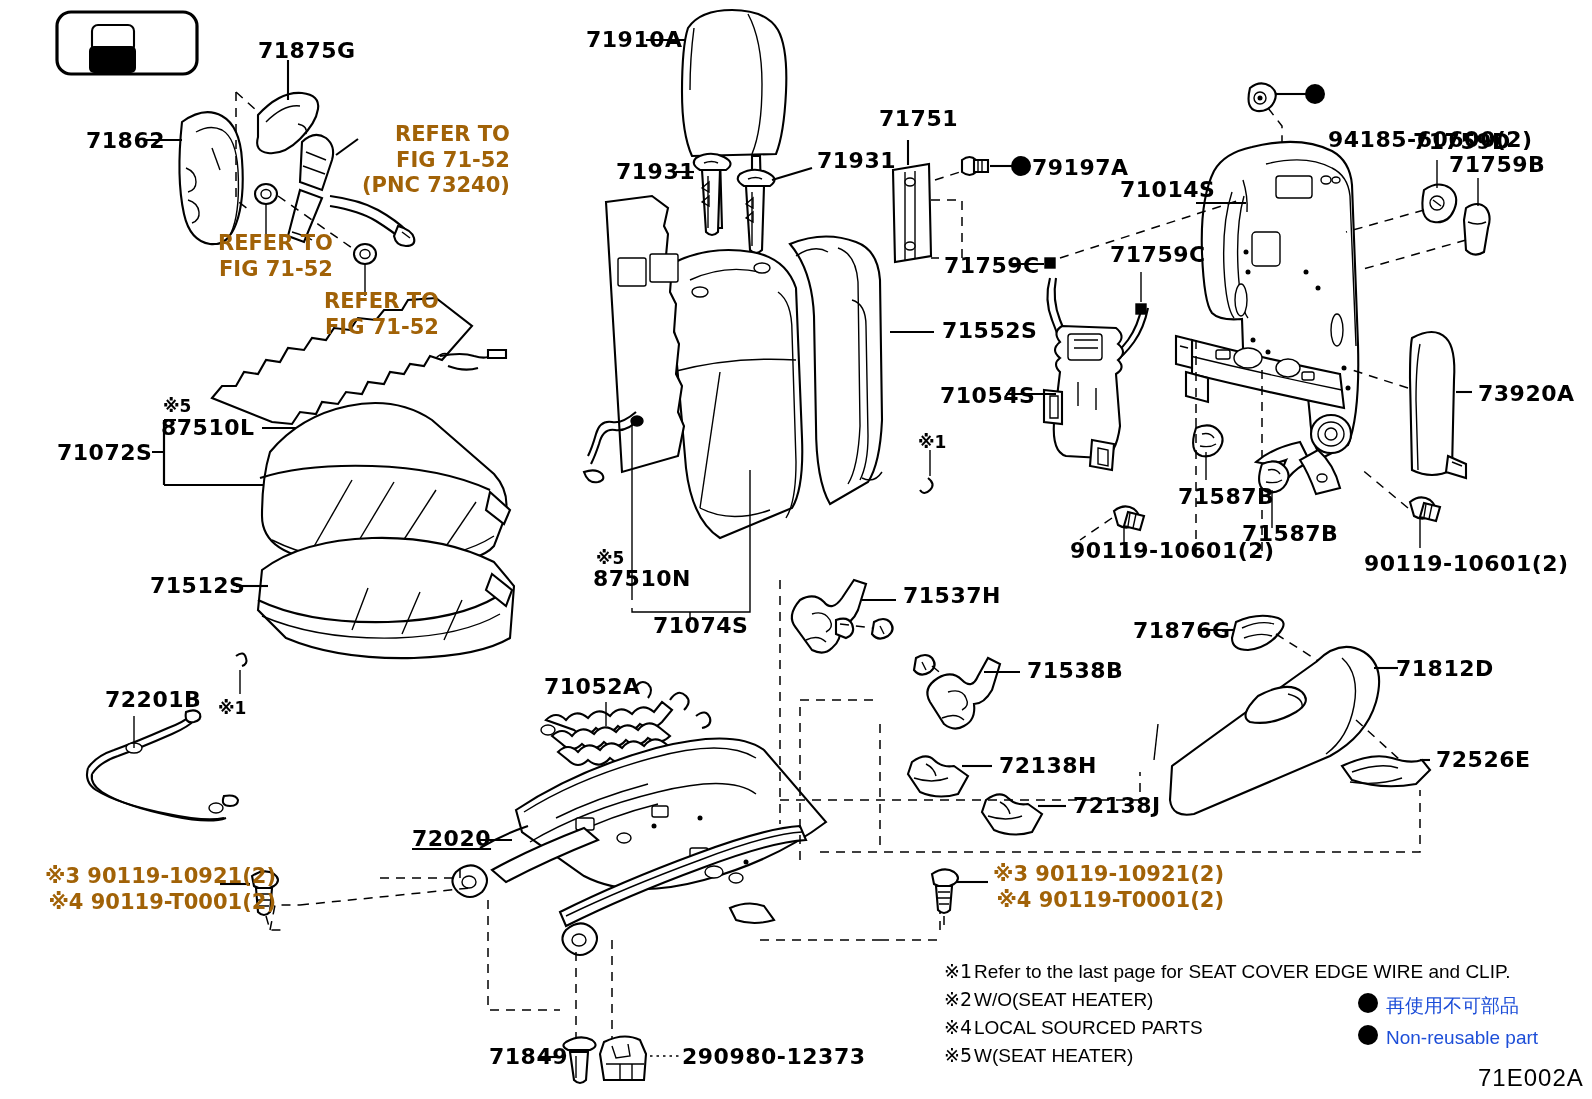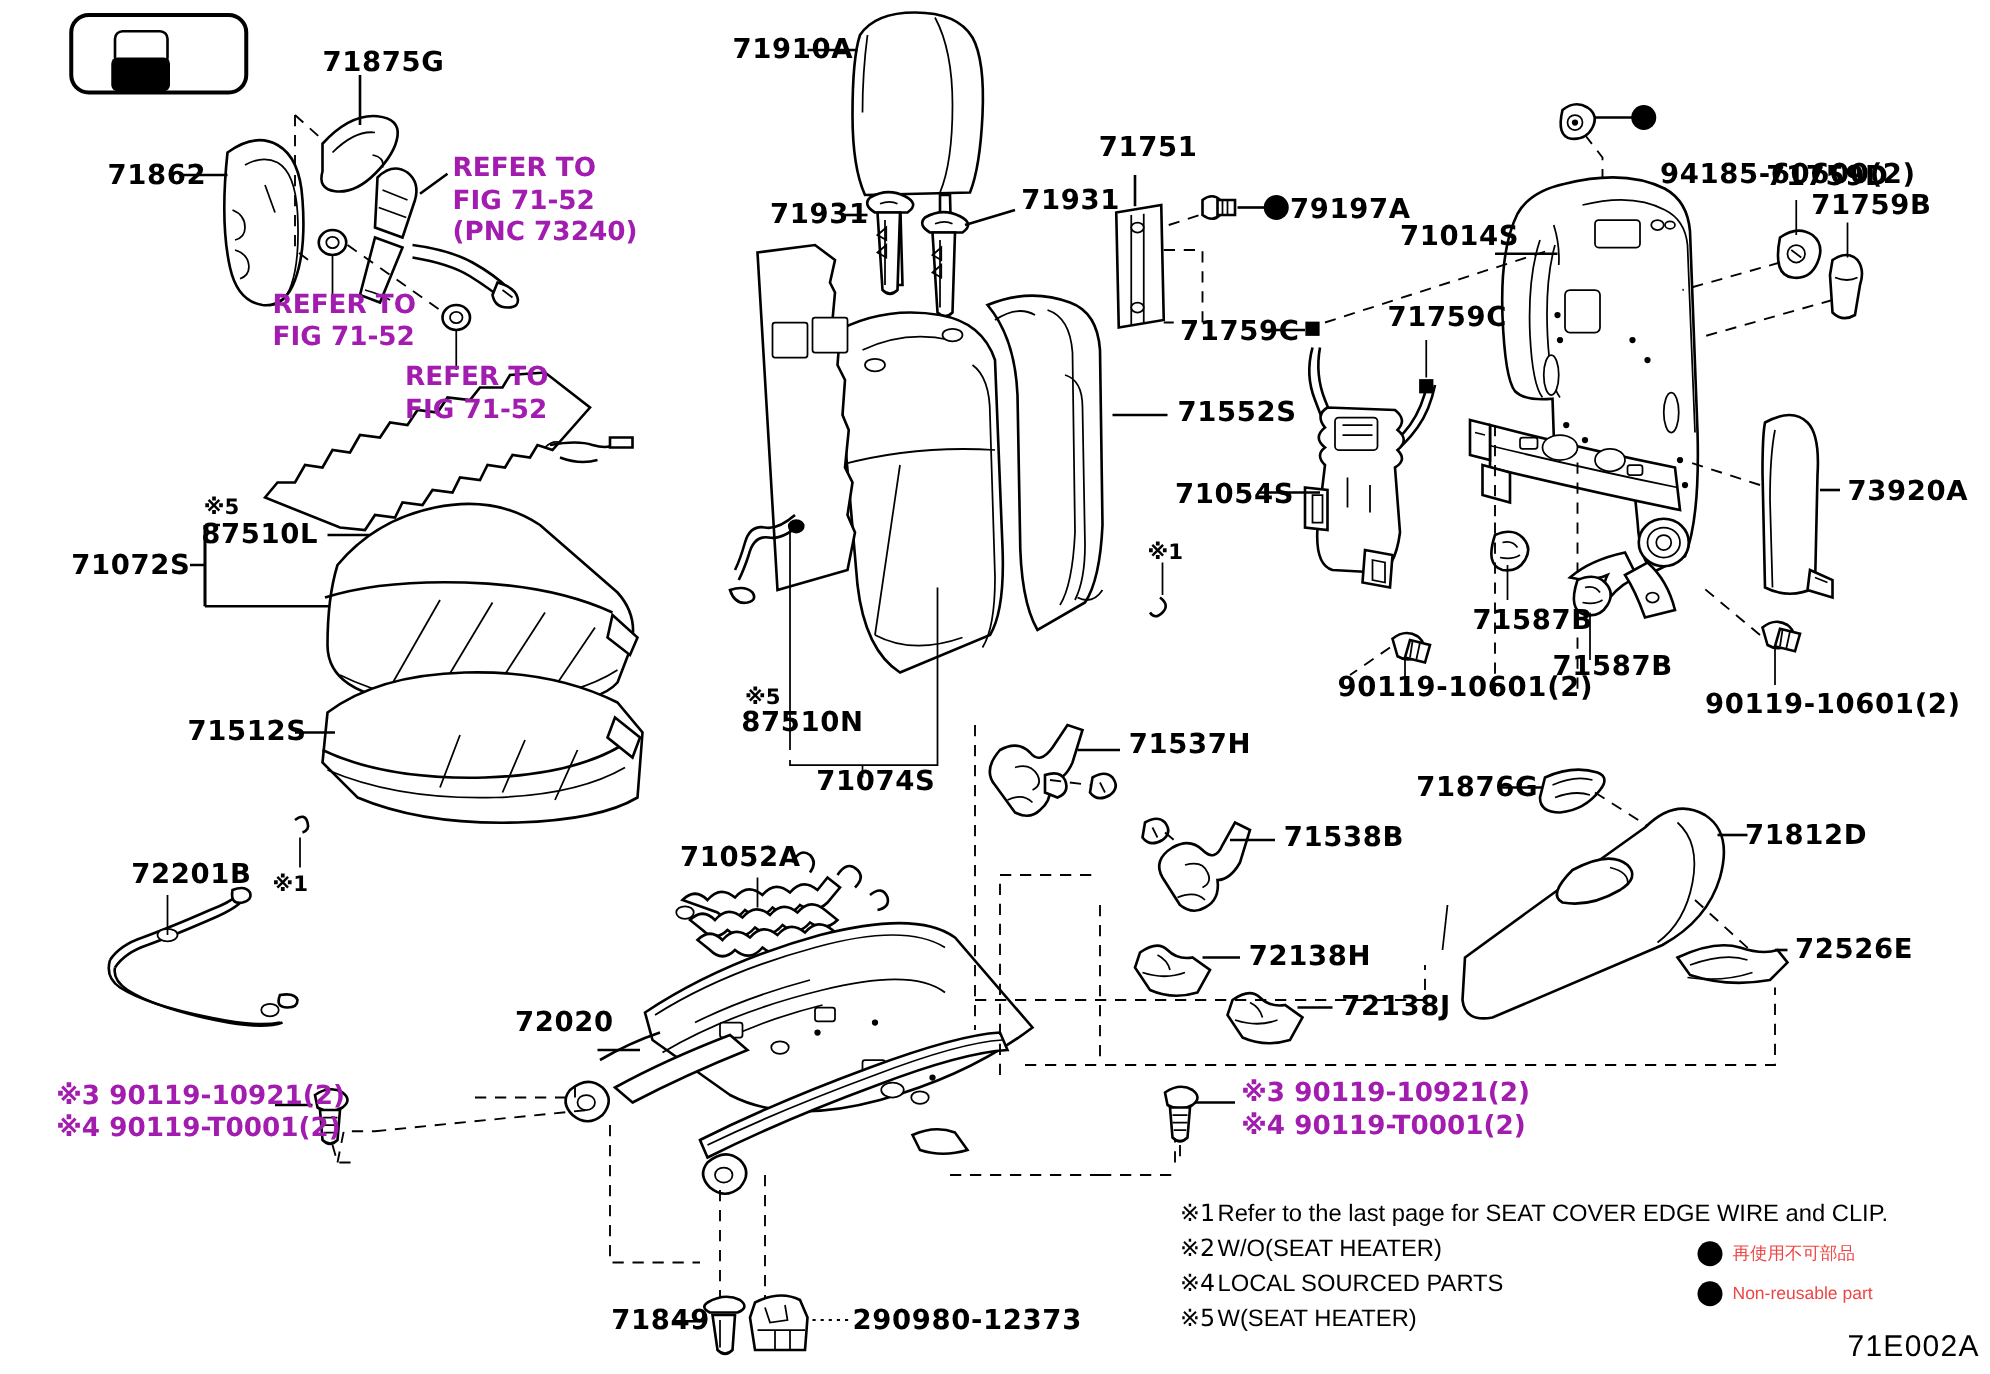--- a/index.html
+++ b/index.html
@@ -1,28 +1,28 @@
 <!DOCTYPE html>
 <html><head>
 <meta charset="utf-8">
 <style>
   html,body{margin:0;padding:0;background:#ffffff;}
   #page{position:relative;width:1592px;height:1099px;background:#fff;
         font-family:"DejaVu Sans",sans-serif;overflow:hidden;padding-left:24px;}
   .lbl{position:absolute;font-family:"DejaVu Sans",sans-serif;font-weight:bold;
        font-size:22px;color:#000;white-space:nowrap;letter-spacing:0.5px;}
   .refblk{position:absolute;font-family:"DejaVu Sans",sans-serif;font-weight:bold;
-          font-size:21px;color:#a21caf;line-height:1.22;white-space:nowrap;}
+          font-size:21px;color:#a16207;line-height:1.22;white-space:nowrap;text-align:right;}
   .mark{position:absolute;font-family:"DejaVu Sans",sans-serif;font-size:17px;
         font-weight:bold;color:#000;white-space:nowrap;}
   .legend{position:absolute;font-family:"Liberation Sans",sans-serif;font-size:19px;
           color:#000;line-height:1.42;white-space:nowrap;}
   .legend .k{display:inline-block;width:30px;font-family:"DejaVu Sans",sans-serif;}
-  .reuse{position:absolute;font-family:"Liberation Sans",sans-serif;font-size:14px;
-         line-height:1.5;white-space:nowrap;color:#ef4444;}
+  .reuse{position:absolute;font-family:"Liberation Sans",sans-serif;font-size:19px;
+         line-height:1.5;white-space:nowrap;color:#1d4ed8;}
   .drawid{position:absolute;font-family:"Liberation Sans",sans-serif;font-size:24px;
           color:#000;letter-spacing:1px;}
   svg{position:absolute;left:0;top:0;}
   .ln{stroke:#000;fill:none;}
   .th1{stroke-width:1.4;}
   .th2{stroke-width:2.1;}
   .thk{stroke-width:3.2;}
   .dsh{stroke:#000;fill:none;stroke-width:1.5;stroke-dasharray:9 7;}
   .dot2{stroke:#000;fill:none;stroke-width:1.6;stroke-dasharray:2.5 4;}
   .fillw{fill:#fff;}
@@ -571,21 +571,21 @@
 
 <div class="lbl" style="left:903px;top:583px;">71537H</div>
 <div class="lbl" style="left:1027px;top:658px;">71538B</div>
 <div class="lbl" style="left:999px;top:753px;">72138H</div>
 <div class="lbl" style="left:1073px;top:793px;">72138J</div>
 
 <div class="lbl" style="left:1133px;top:618px;">71876G</div>
 <div class="lbl" style="left:1396px;top:656px;">71812D</div>
 <div class="lbl" style="left:1436px;top:747px;">72526E</div>
 
-<div class="lbl" style="left:412px;top:806px;">72020</div>
+<div class="lbl" style="left:412px;top:826px;text-decoration:underline;">72020</div>
 <div class="lbl" style="left:489px;top:1044px;">71849</div>
 <div class="lbl" style="left:682px;top:1044px;">290980-12373</div>
 
 <div class="refblk" style="left:45px;top:864px;">
   <div>※3 90119-10921(2)</div>
   <div>※4 90119-T0001(2)</div>
 </div>
 <div class="refblk" style="left:993px;top:862px;">
   <div>※3 90119-10921(2)</div>
   <div>※4 90119-T0001(2)</div>

